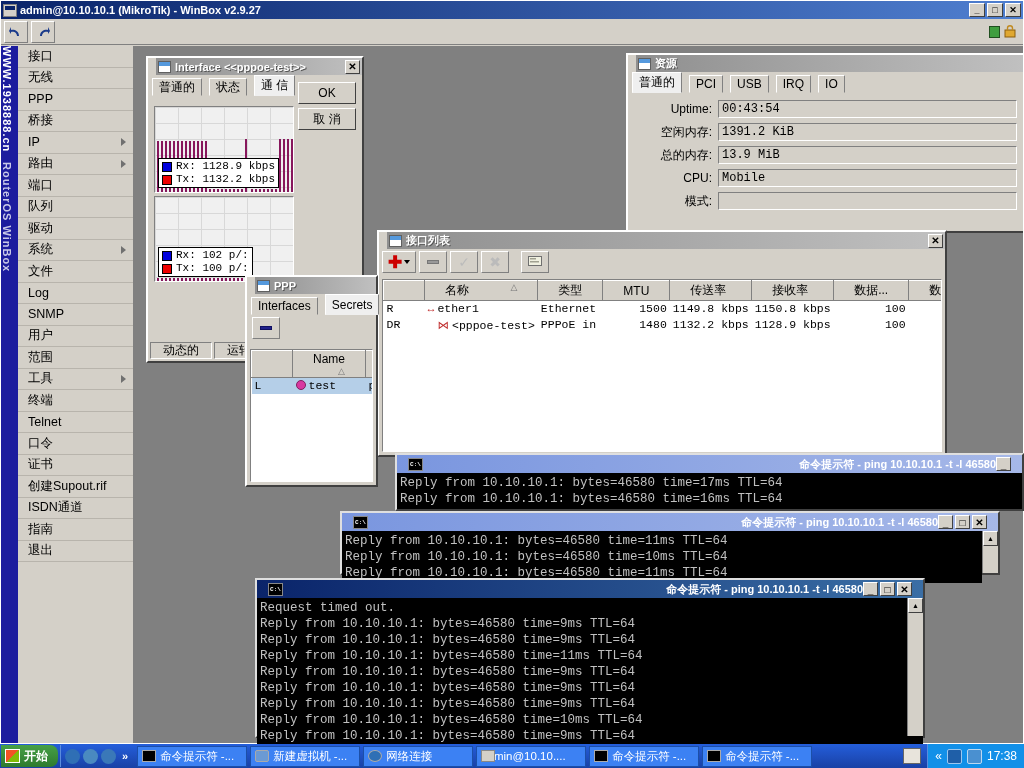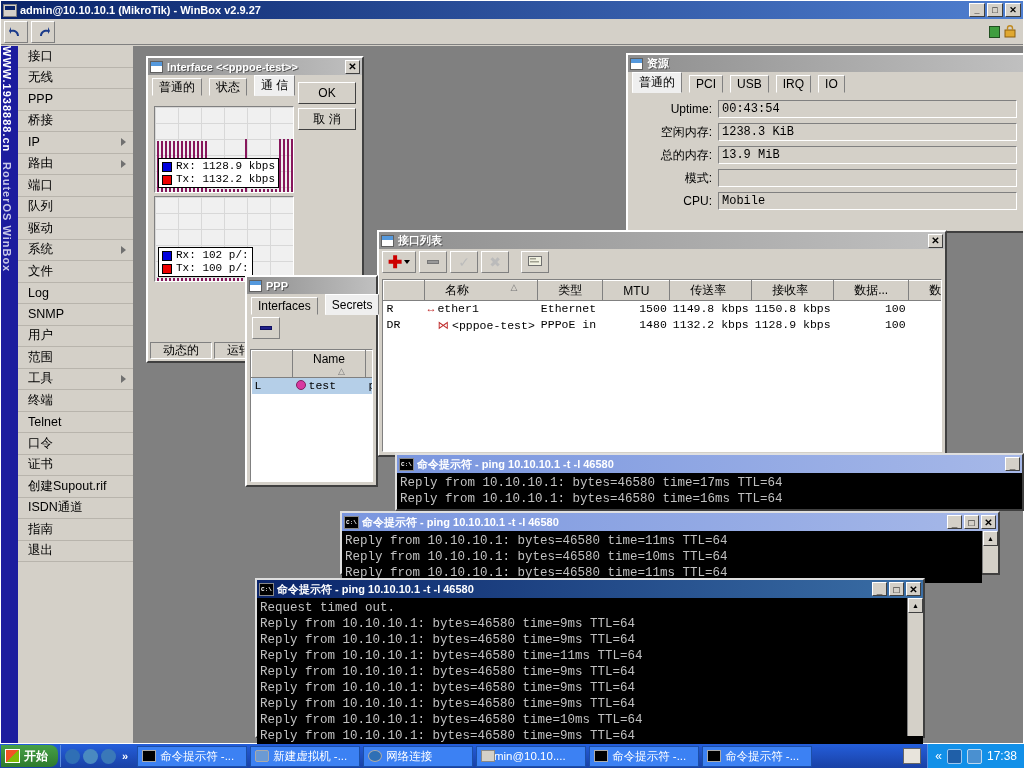--- a/index.html
+++ b/index.html
@@ -109,21 +109,21 @@
   
   .win {
     position: absolute;
     background: #d4d0c8;
     border: 2px solid; border-color: #fff #404040 #404040 #fff;
   }
   .win-tb {
     height: 17px;
     background: linear-gradient(to right, #8f8f8f, #c0c0c0);
     display: flex; align-items: center; padding: 0 2px;
-    font-size: 11px; font-weight: bold; color: #fff;
+    font-size: 11px; font-weight: bold; color: #fff; margin-left: 8px;
   }
   .win-ic {
     width: 13px; height: 12px; margin-right: 4px; flex: none;
     background: #fff; border: 1px solid #606060; position: relative;
   }
   .win-ic::after {
     content: ""; position: absolute; left: 0; top: 0; right: 0; height: 4px;
     background: #5599dd;
   }
   .win-title { flex: 1; white-space: nowrap; overflow: hidden;
@@ -254,22 +254,22 @@
 
   
   .cmd {
     position: absolute;
     border: 2px solid; border-color: #dfdfdf #404040 #404040 #dfdfdf;
     background: #000;
   }
   .cmd-tb {
     height: 18px;
     background: linear-gradient(to right, #0a246a, #3a6ea5);
-    display: flex; align-items: center; padding: 0 2px;
-    color: #fff; font-size: 11px; font-weight: bold;
+    display: flex; align-items: center; padding: 0 11px;
+    color: #fff; font-size: 11px; font-weight: bold; text-align: right;
   }
   .cmd-tb.inactive { background: linear-gradient(to right, #7a96df, #a6b8e8); }
   .cmd-ic {
     width: 15px; height: 13px; margin-right: 3px; flex: none;
     background: #000; border: 1px solid #888;
     color: #fff; font-size: 6px; display: flex;
     align-items: center; justify-content: center;
     font-family: "Liberation Mono", monospace;
   }
   .cmd-title { flex: 1; white-space: nowrap; overflow: hidden; }
@@ -691,33 +691,33 @@
             <div class="tab">IRQ</div>
             <div class="tab">IO</div>
           </div>
         <div id="res-fields" style="padding:6px 6px 0 0;">
             <div class="res-row">
               <div class="res-label">Uptime:</div>
               <div class="res-field">00:43:54</div>
             </div>
             <div class="res-row">
               <div class="res-label">空闲内存:</div>
-              <div class="res-field">1238.3 KiB</div>
+              <div class="res-field">1391.2 KiB</div>
             </div>
             <div class="res-row">
               <div class="res-label">总的内存:</div>
               <div class="res-field">13.9 MiB</div>
             </div>
             <div class="res-row">
+              <div class="res-label">CPU:</div>
+              <div class="res-field">Mobile</div>
+            </div>
+            <div class="res-row">
               <div class="res-label">模式:</div>
               <div class="res-field"></div>
-            </div>
-            <div class="res-row">
-              <div class="res-label">CPU:</div>
-              <div class="res-field">Mobile</div>
             </div>
           </div>
       </div>
 
       <div class="win" id="win-iflist" style="left:243px; top:184px; width:570px; height:227px;">
         <div class="win-tb">
           <span class="win-ic"></span>
           <span class="win-title">接口列表</span>
           <span class="x-btn">✕</span>
         </div>

